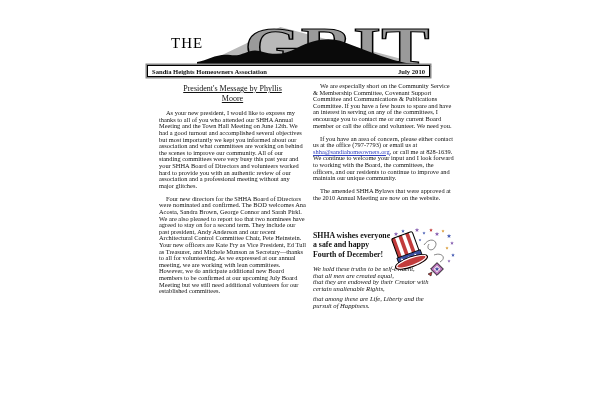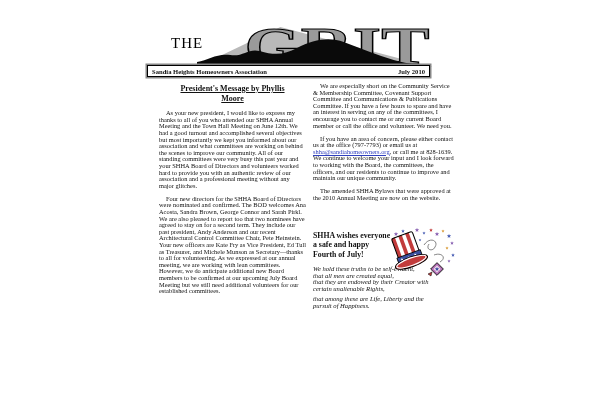--- a/index.html
+++ b/index.html
@@ -14,21 +14,21 @@
             border:1px solid #000;box-shadow:0 0 0 1px #fff inset, 0 0 0 1.5px #888;
             display:flex;justify-content:space-between;align-items:center;padding:0 4px;
             font-size:6.6px;font-weight:bold;}
 
   
   .columns{position:absolute;left:159px;top:83px;width:296px;display:flex;gap:7px;}
   .col{font-size:6.4px;line-height:6.6px;text-align:left;}
   .col-left{width:147px;}
   .col-right{width:142px;}
   .col p{margin:0 0 6.5px 0;text-indent:7px;}
-  .msg-heading{font-weight:bold;font-size:8px;line-height:9.6px;text-align:center;
+  .msg-heading{font-weight:normal;font-size:8px;line-height:9.6px;text-align:center;
                text-decoration:underline;margin:1px 14px 7px 14px;}
   .email-link{color:#2f3fbe;text-decoration:underline;cursor:pointer;}
 
   
   .july4{position:relative;margin-top:29px;min-height:92px;}
   .j4-heading{font-weight:bold;font-size:7.8px;line-height:9.7px;width:80px;}
   .j4-sub{font-size:7px;line-height:7.8px;width:80px;margin-top:3px;}
   .hat-img{position:absolute;top:-3px;right:-2px;width:68px;height:52px;}
   .quote{font-style:italic;font-size:6.6px;line-height:6.9px;margin-top:6px;}
   .quote div{white-space:nowrap;}
@@ -62,21 +62,21 @@
       <p>As your new president, I would like to express my thanks to all of you who attended our SHHA Annual Meeting and the Town Hall Meeting on June 12th. We had a good turnout and accomplished several objectives but most importantly we kept you informed about our association and what committees are working on behind the scenes to improve our community. All of our standing committees were very busy this past year and your SHHA Board of Directors and volunteers worked hard to provide you with an authentic review of our association and a professional meeting without any major glitches.</p>
       <p>Four new directors for the SHHA Board of Directors were nominated and confirmed. The BOD welcomes Ana Acosta, Sandra Brown, George Connor and Sarah Pirkl. We are also pleased to report too that two nominees have agreed to stay on for a second term. They include our past president, Andy Anderson and our recent Architectural Control Committee Chair, Pete Heinstein. Your new officers are Kate Fry as Vice President, Ed Tull as Treasurer, and Michele Munson as Secretary—thanks to all for volunteering. As we expressed at our annual meeting, we are working with lean committees. However, we do anticipate additional new Board members to be confirmed at our upcoming July Board Meeting but we still need additional volunteers for our established committees.</p>
     </div>
 
     <div class="col col-right">
       <p>We are especially short on the Community Service &amp; Membership Committee, Covenant Support Committee and Communications &amp; Publications Committee. If you have a few hours to spare and have an interest in serving on any of the committees, I encourage you to contact me or any current Board member or call the office and volunteer. We need you.</p>
       <p><span>If you have an area of concern, please either contact us at the office (797-7793) or email us at </span><span class="email-link">shha@sandiahomeowners.org</span><span>, or call me at 828-1639. We continue to welcome your input and I look forward to working with the Board, the committees, the officers, and our residents to continue to improve and maintain our unique community.</span></p>
       <p>The amended SHHA Bylaws that were approved at the 2010 Annual Meeting are now on the website.</p>
 
       <div class="july4">
-        <div class="j4-heading">SHHA wishes everyone a safe and happy Fourth of July!</div>
+        <div class="j4-heading">SHHA wishes everyone a safe and happy Fourth of December!</div>
 
         <svg class="hat-img" viewBox="0 0 68 52">
           <defs>
             <path id="star" d="M0,-2.6 L0.8,-0.8 L2.6,-0.8 L1.2,0.5 L1.7,2.6 L0,1.4 L-1.7,2.6 L-1.2,0.5 L-2.6,-0.8 L-0.8,-0.8 Z"></path>
           </defs>
           <g>
             <use href="#star" transform="translate(7,6) scale(0.8)" fill="#8a63b3"></use>
             <use href="#star" transform="translate(14,3) scale(0.7)" fill="#4a5fb5"></use>
             <use href="#star" transform="translate(21,7) scale(0.7)" fill="#d99a35"></use>
             <use href="#star" transform="translate(28,2) scale(0.8)" fill="#8a63b3"></use>

